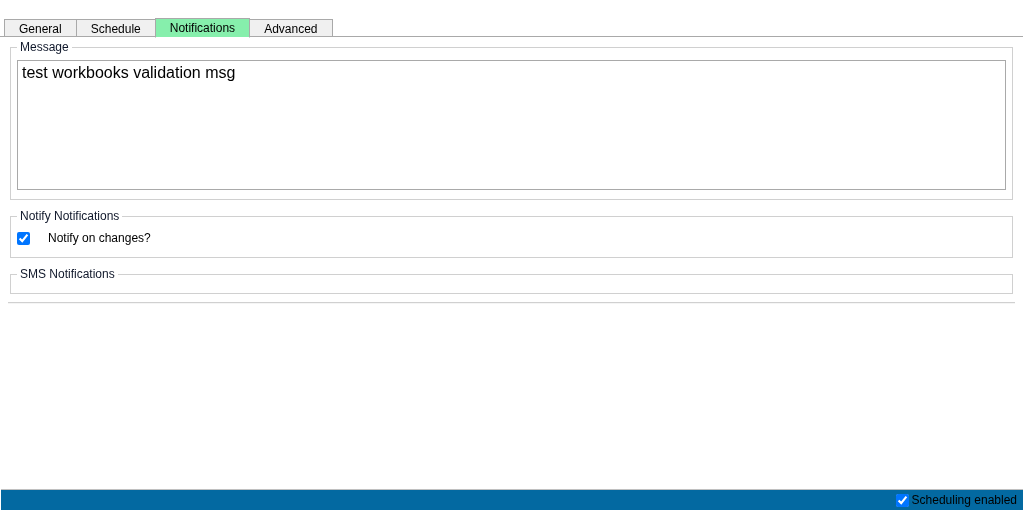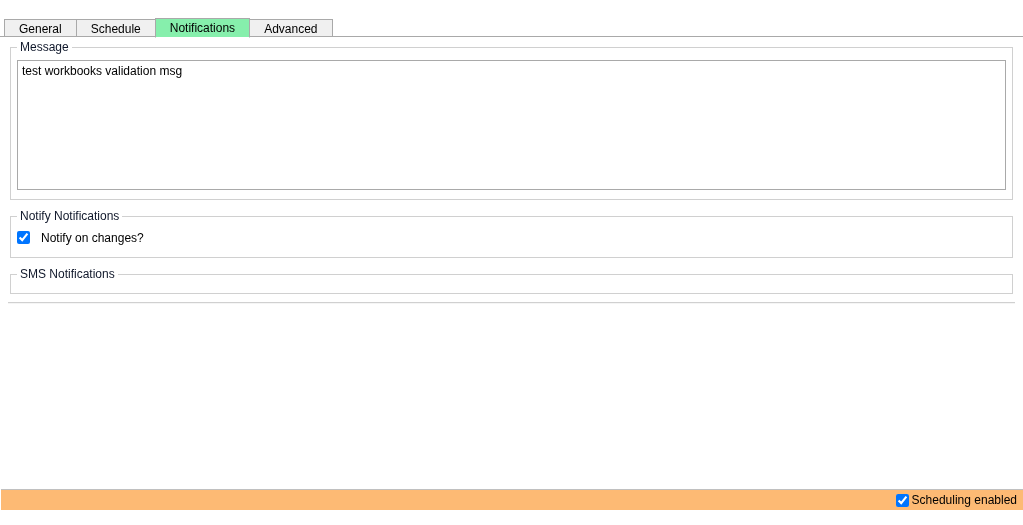--- a/index.html
+++ b/index.html
@@ -62,27 +62,28 @@
       padding: 0 3px;
       font-size: 12px;
       color: #0f172a;
     }
     .textarea {
       width: 100%;
       height: 130px;
       border: 1px solid #a9a9a9;
       padding: 3px 4px;
       font-family: inherit;
-      font-size: 12px;
+      font-size: 16px;
       resize: none;
       background: #fff;
     }
     .checkbox-row {
       display: flex;
-      gap: 11px;
+      align-items: center;
+      gap: 18px;
       margin: 2px 0 6px 0;
     }
     input[type="checkbox"] {
       width: 13px;
       height: 13px;
     }
     .email-block {
       display: flex;
       gap: 0;
     }
@@ -141,21 +142,21 @@
       position: absolute;
       bottom: 0;
       left: 1px;
       right: 0;
       border-top: 1px solid #c0c0c0;
       padding: 3px 6px;
       display: flex;
       justify-content: flex-end;
       align-items: center;
       gap: 3px;
-      background: #fdba74;
+      background: #0369a1;
     }
     hr.double {
       border: none;
       border-top: 1px solid #d0d0d0;
       border-bottom: 1px solid #f5f5f5;
       margin: 2px 8px 0 8px;
     }
   </style>
 </head>
 <body>

